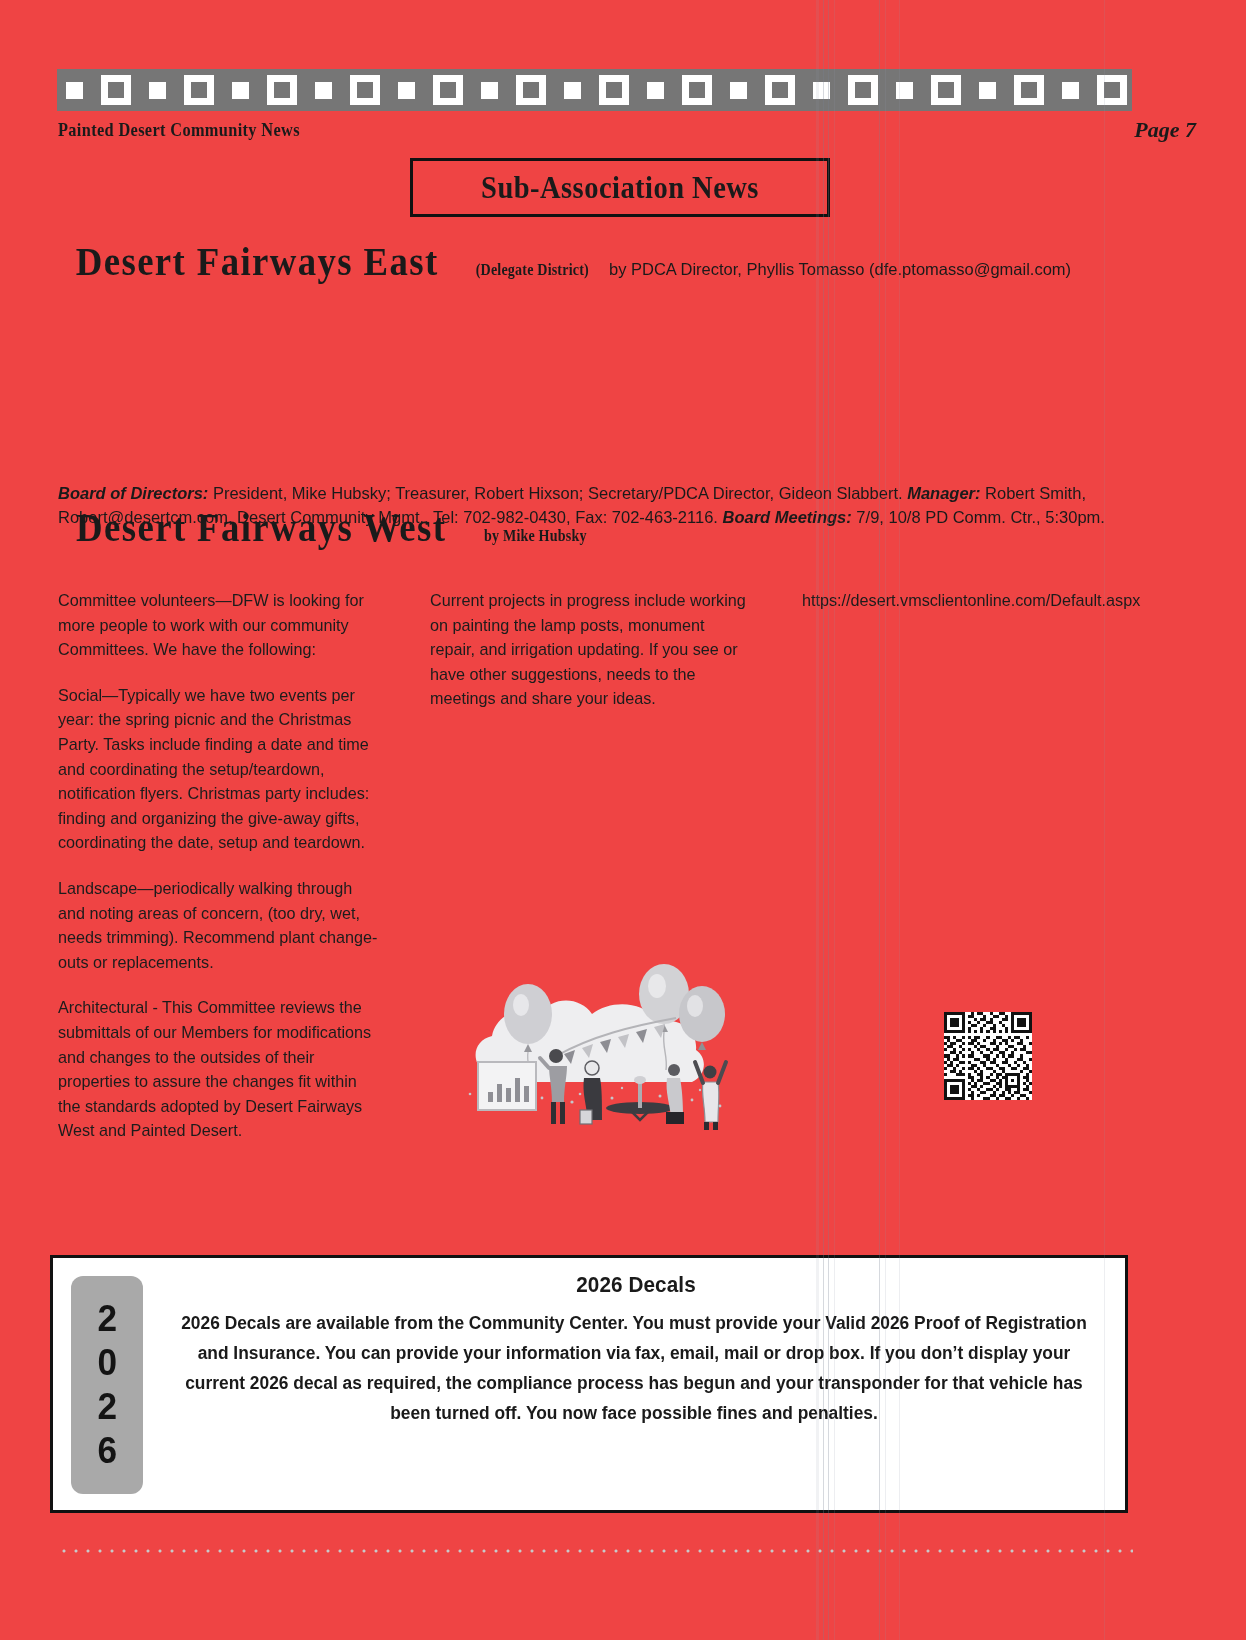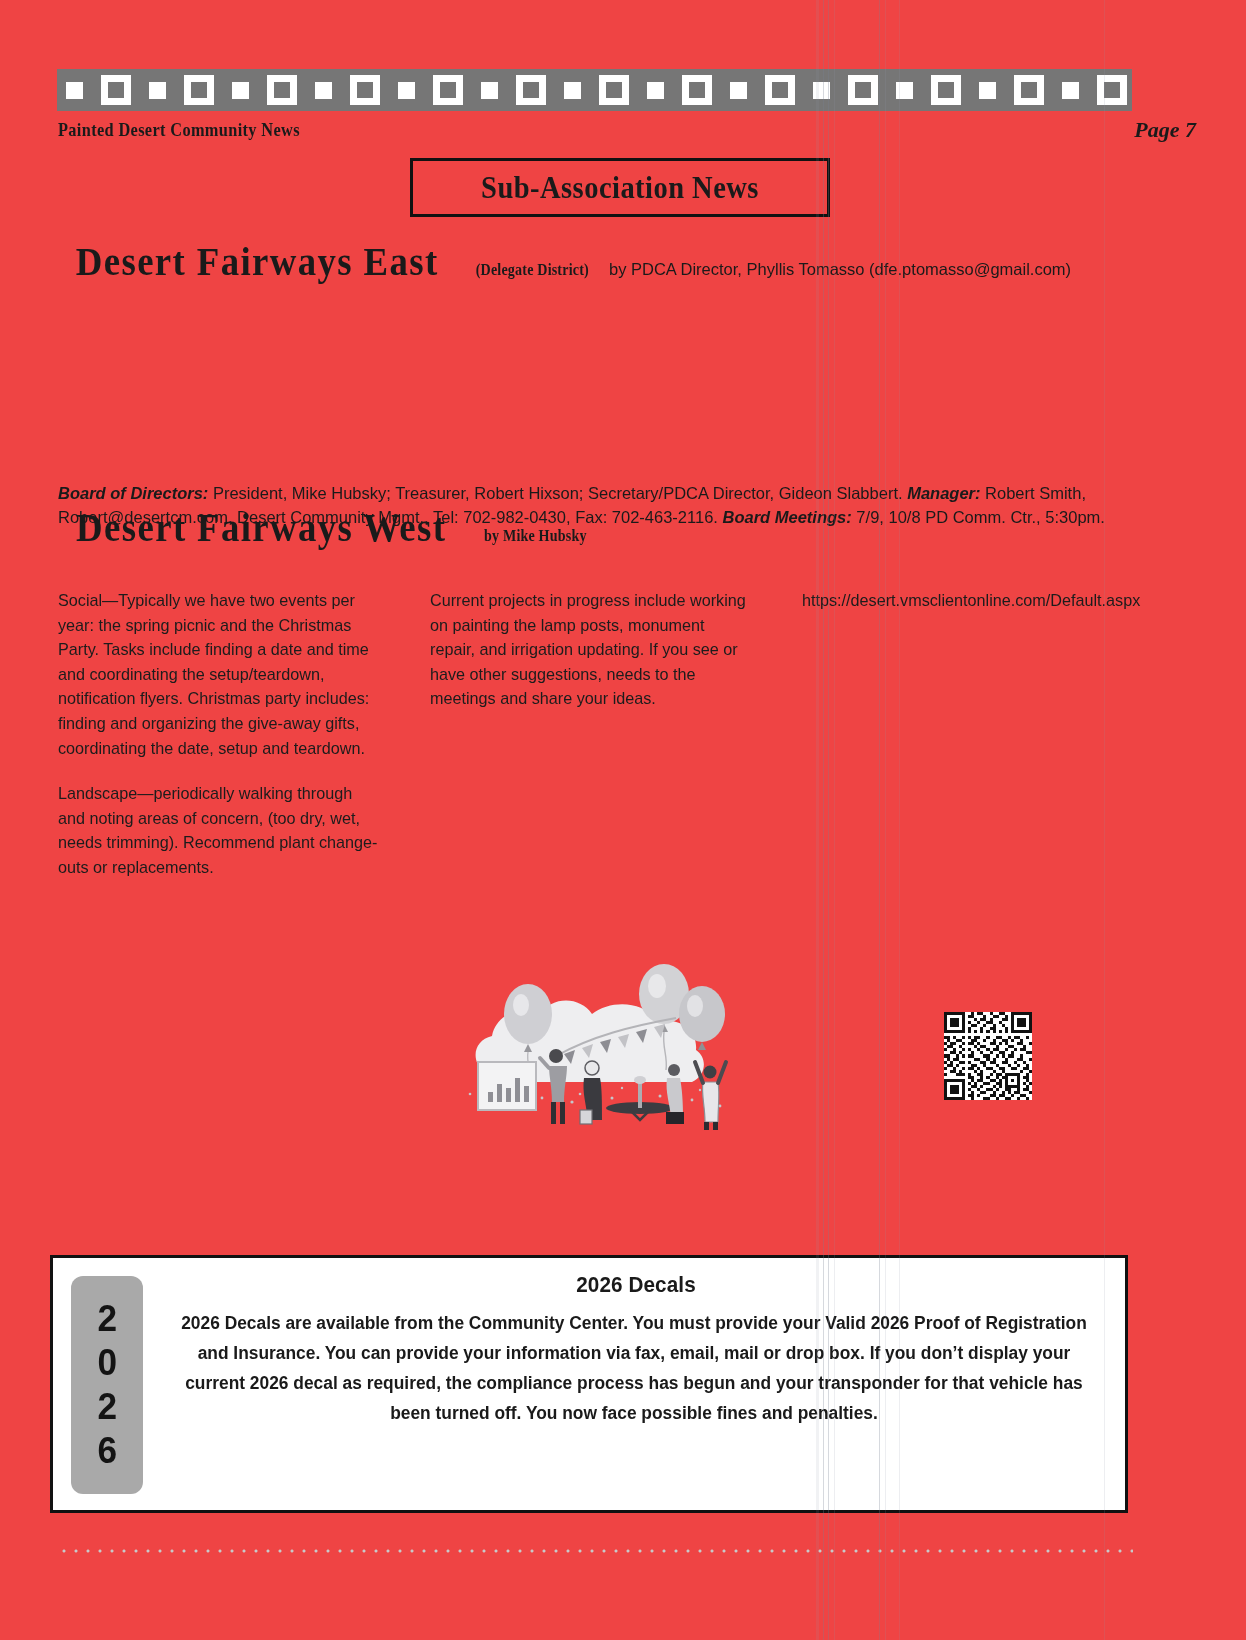--- a/index.html
+++ b/index.html
@@ -353,22 +353,24 @@
     <span class="big">Desert  Fairways  West</span>
     <span class="sub">by Mike Hubsky</span>
   </div>
 
   <div class="board-info">
     <b>Board of Directors:</b><span> President, Mike Hubsky; Treasurer, Robert Hixson; Secretary/PDCA Director, Gideon Slabbert. </span><b>Manager:</b><span> Robert Smith, Robert@desertcm.com, Desert Community Mgmt., Tel: 702-982-0430, Fax: 702-463-2116. </span><b>Board Meetings:</b><span> 7/9, 10/8 PD Comm. Ctr., 5:30pm.</span>
   </div>
 
   <div class="cols">
     <div class="col">
+      <p>Committee volunteers—DFW is looking for more people to work with our community Committees. We have the following:</p>
       <p>Social—Typically we have two events per year: the spring picnic and the Christmas Party. Tasks include finding a date and time and coordinating the setup/teardown, notification flyers. Christmas party includes: finding and organizing the give-away gifts, coordinating the date, setup and teardown.</p>
       <p>Landscape—periodically walking through and noting areas of concern, (too dry, wet, needs trimming). Recommend plant change-outs or replacements.</p>
+      <p>Architectural - This Committee reviews the submittals of our Members for  modifications and changes to the outsides of their properties to assure the changes fit within the standards adopted by Desert Fairways West and Painted Desert.</p>
     </div>
     <div class="col">
       <p>Current projects in progress include working on painting the lamp posts, monument repair, and irrigation updating. If you see or have other suggestions, needs to the meetings and share your ideas.</p>
     </div>
     <div class="col">
       <p>https://desert.vmsclientonline.com/Default.aspx</p>
     </div>
   </div>
 
   <div class="clipart">

